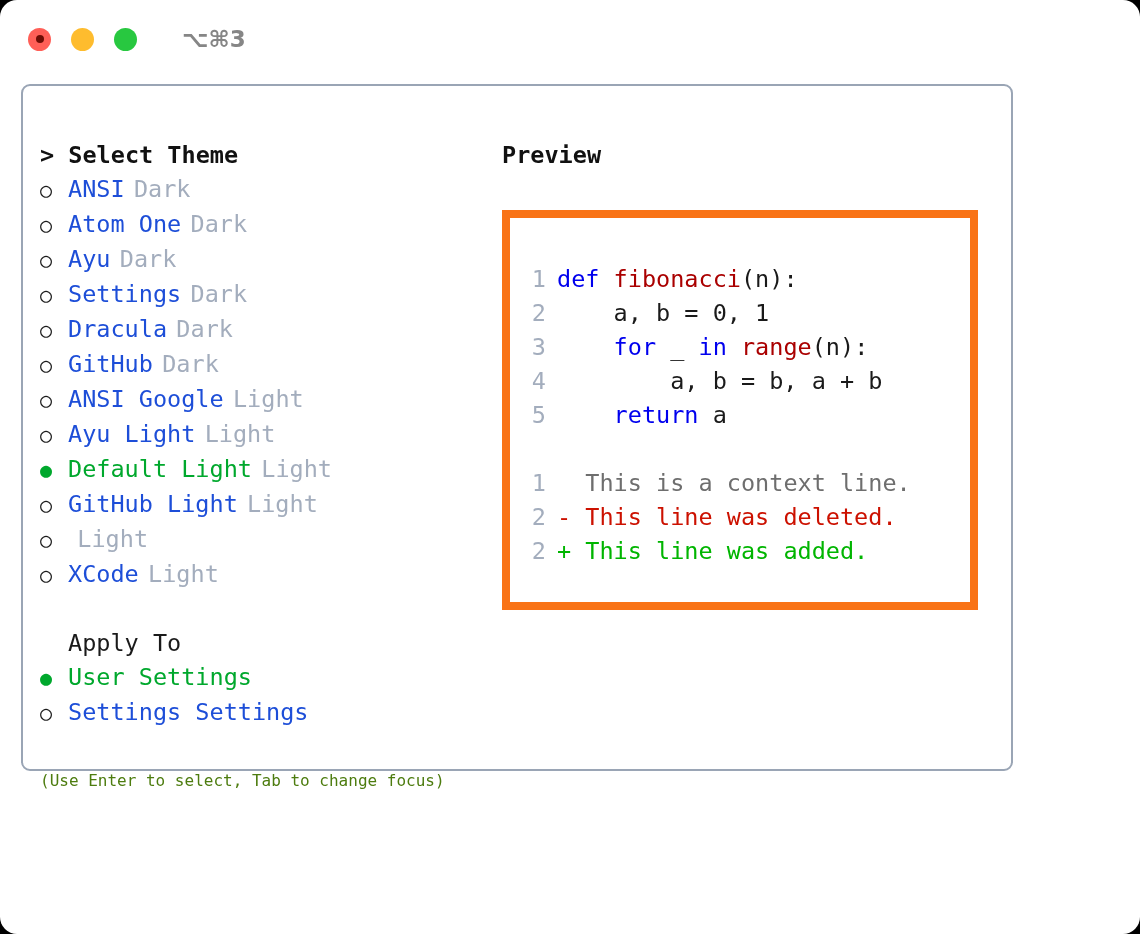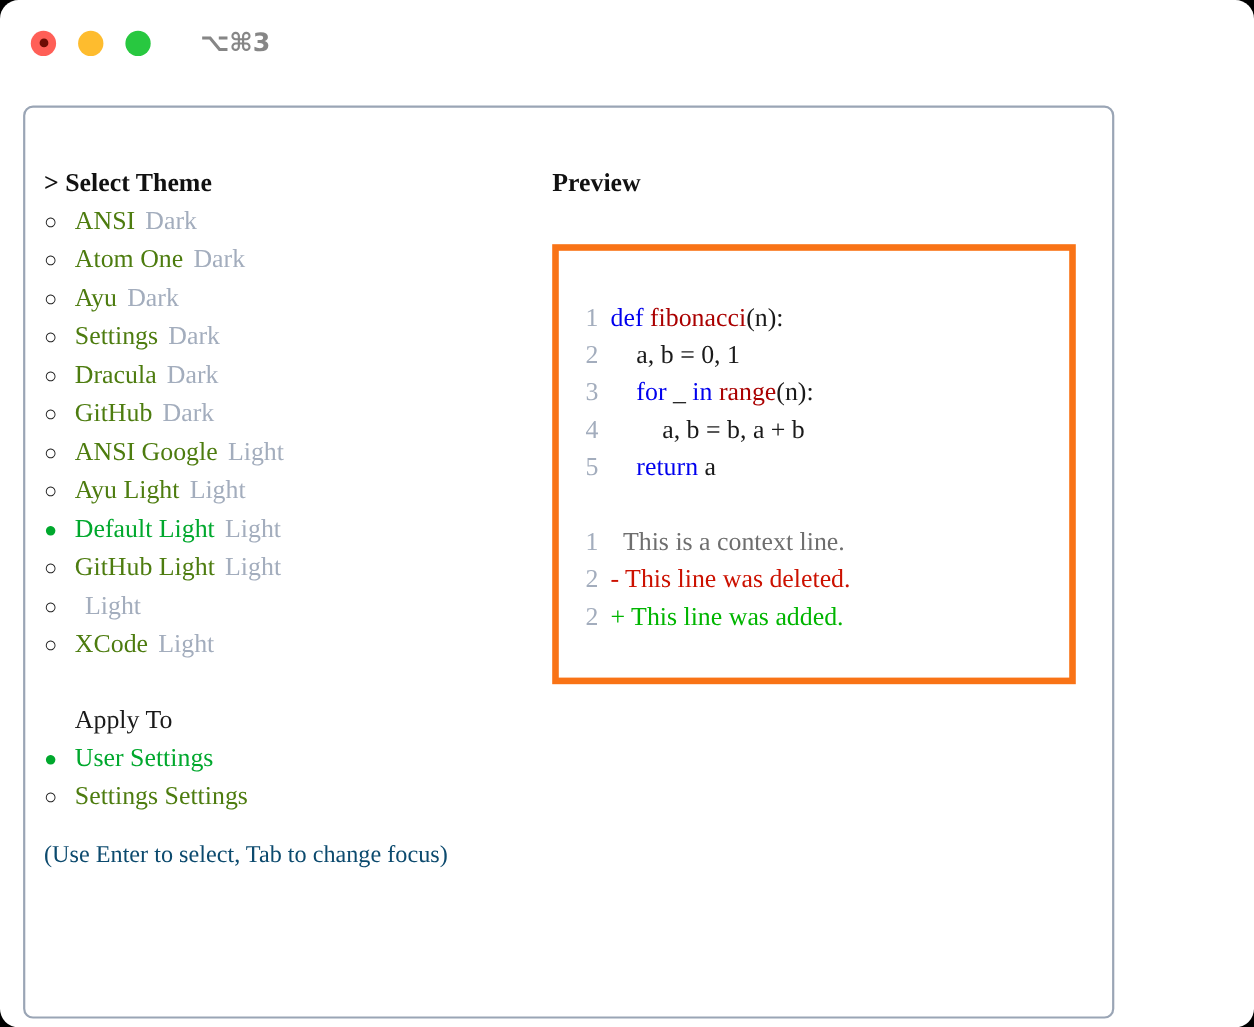--- a/index.html
+++ b/index.html
@@ -65,28 +65,27 @@
     font-size: 23px;
     font-weight: bold;
     letter-spacing: 0px;
     font-family: "DejaVu Sans", "Liberation Sans", sans-serif;
   }
 
   
   .frame {
     position: absolute;
     left: 21px;
-    top: 96px;
+    top: 84px;
     width: 992px;
-    height: 830px;
+    height: 687px;
     border: 2px solid #9aa5b5;
     border-radius: 9px;
     box-sizing: border-box;
     background: #ffffff;
-    font-family: Liberation Serif, serif;
   }
 
   .columns {
     position: absolute;
     left: 0; top: 0;
     width: 100%; height: 100%;
   }
 
   .col-left {
     position: absolute;
@@ -126,47 +125,47 @@
   }
   .bullet {
     width: 28px;
     flex: 0 0 28px;
     display: inline-block;
     font-size: 20px;
     color: #1a1a1a;
   }
   .row.selected .bullet { color: #00a82d; }
   .row.selected .label  { color: #00a82d; }
-  .label { color: #4d7c0f; }
+  .label { color: #1d4ed8; }
   .suffix { color: #a3adbd; margin-left: 9.3px; text-align: center; }
 
   .spacer-lg { height: 34px; }
 
   .hint {
-    margin-top: 18px;
-    font-size: 22px;
-    line-height: 34px;
-    color: #0c4a6e;
+    margin-top: 34px;
+    font-size: 16px;
+    line-height: 34px;
+    color: #4d7c0f;
     width: 420px;
     white-space: pre-wrap;
   }
 
   
   .preview-title {
     font-size: 23.5px;
     font-weight: bold;
     color: #111111;
     line-height: 34px;
     white-space: pre;
   }
   .preview-box {
     margin-top: 38px;
     width: 476px;
     height: 400px;
-    border: 6px solid #f97316;
+    border: 8px solid #f97316;
     box-sizing: border-box;
     background: #ffffff;
     position: relative;
   }
   .code {
     position: absolute;
     left: 14px;
     top: 44px;
     font-size: 23.5px;
     line-height: 34px;

